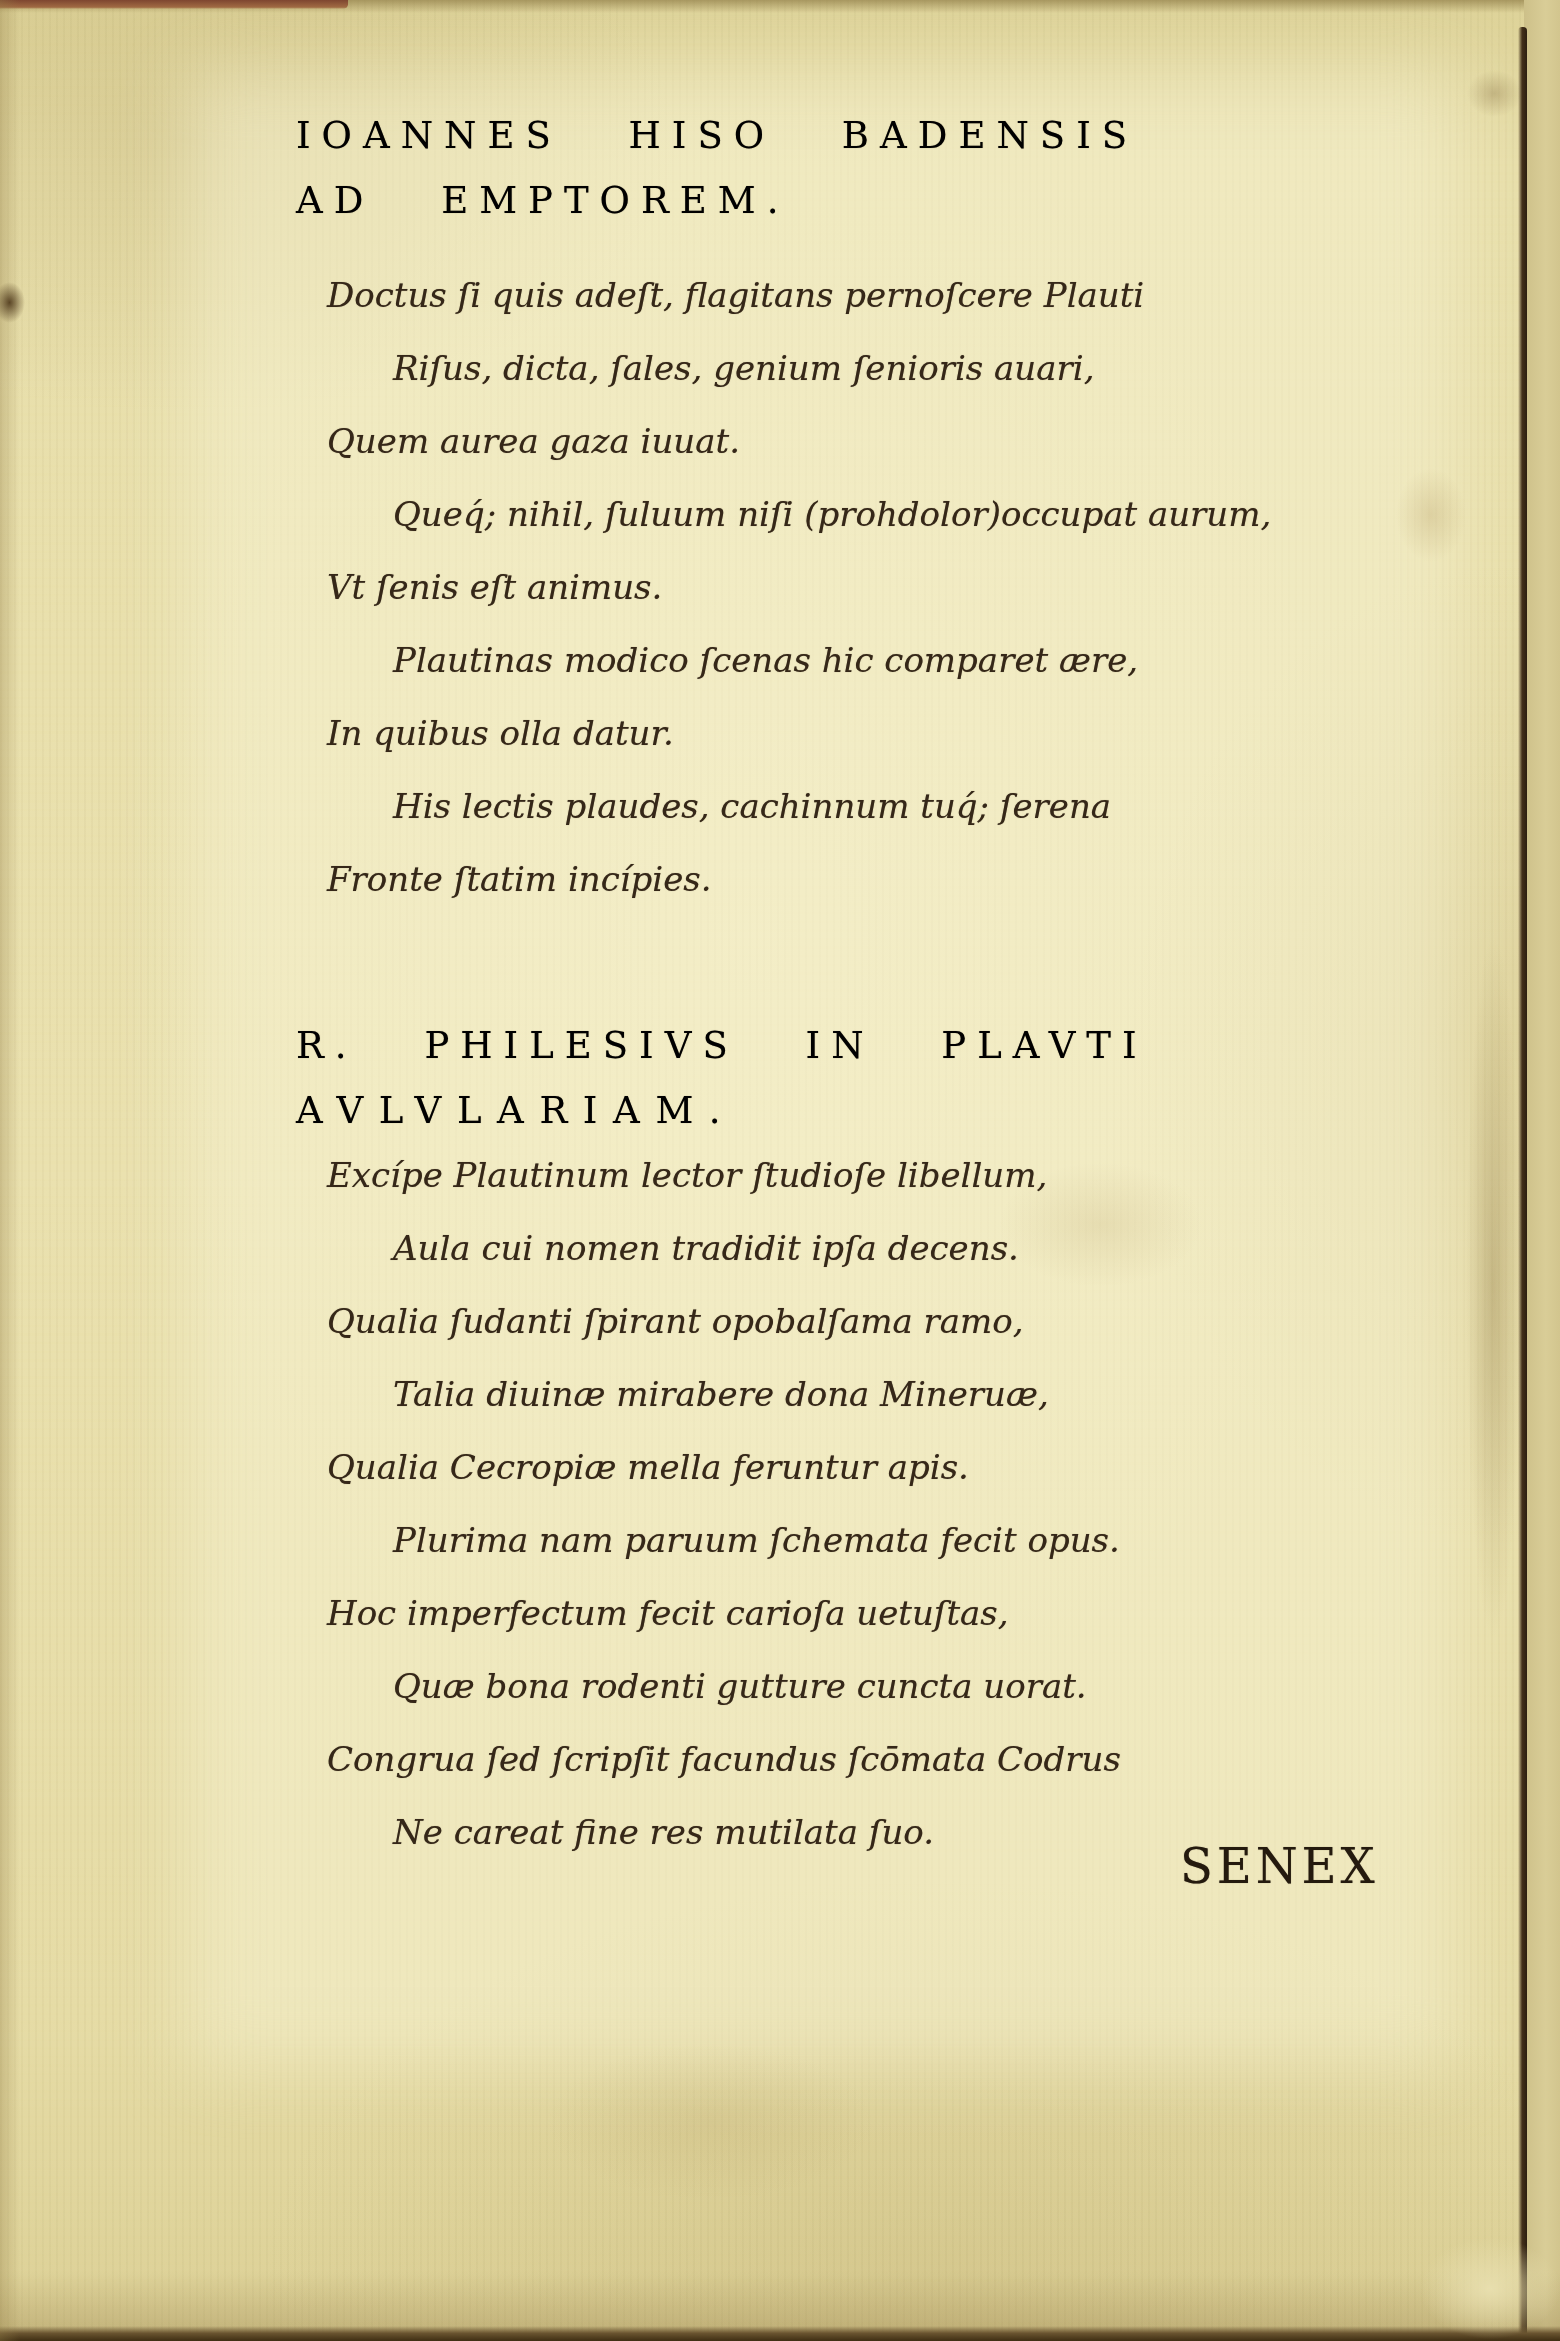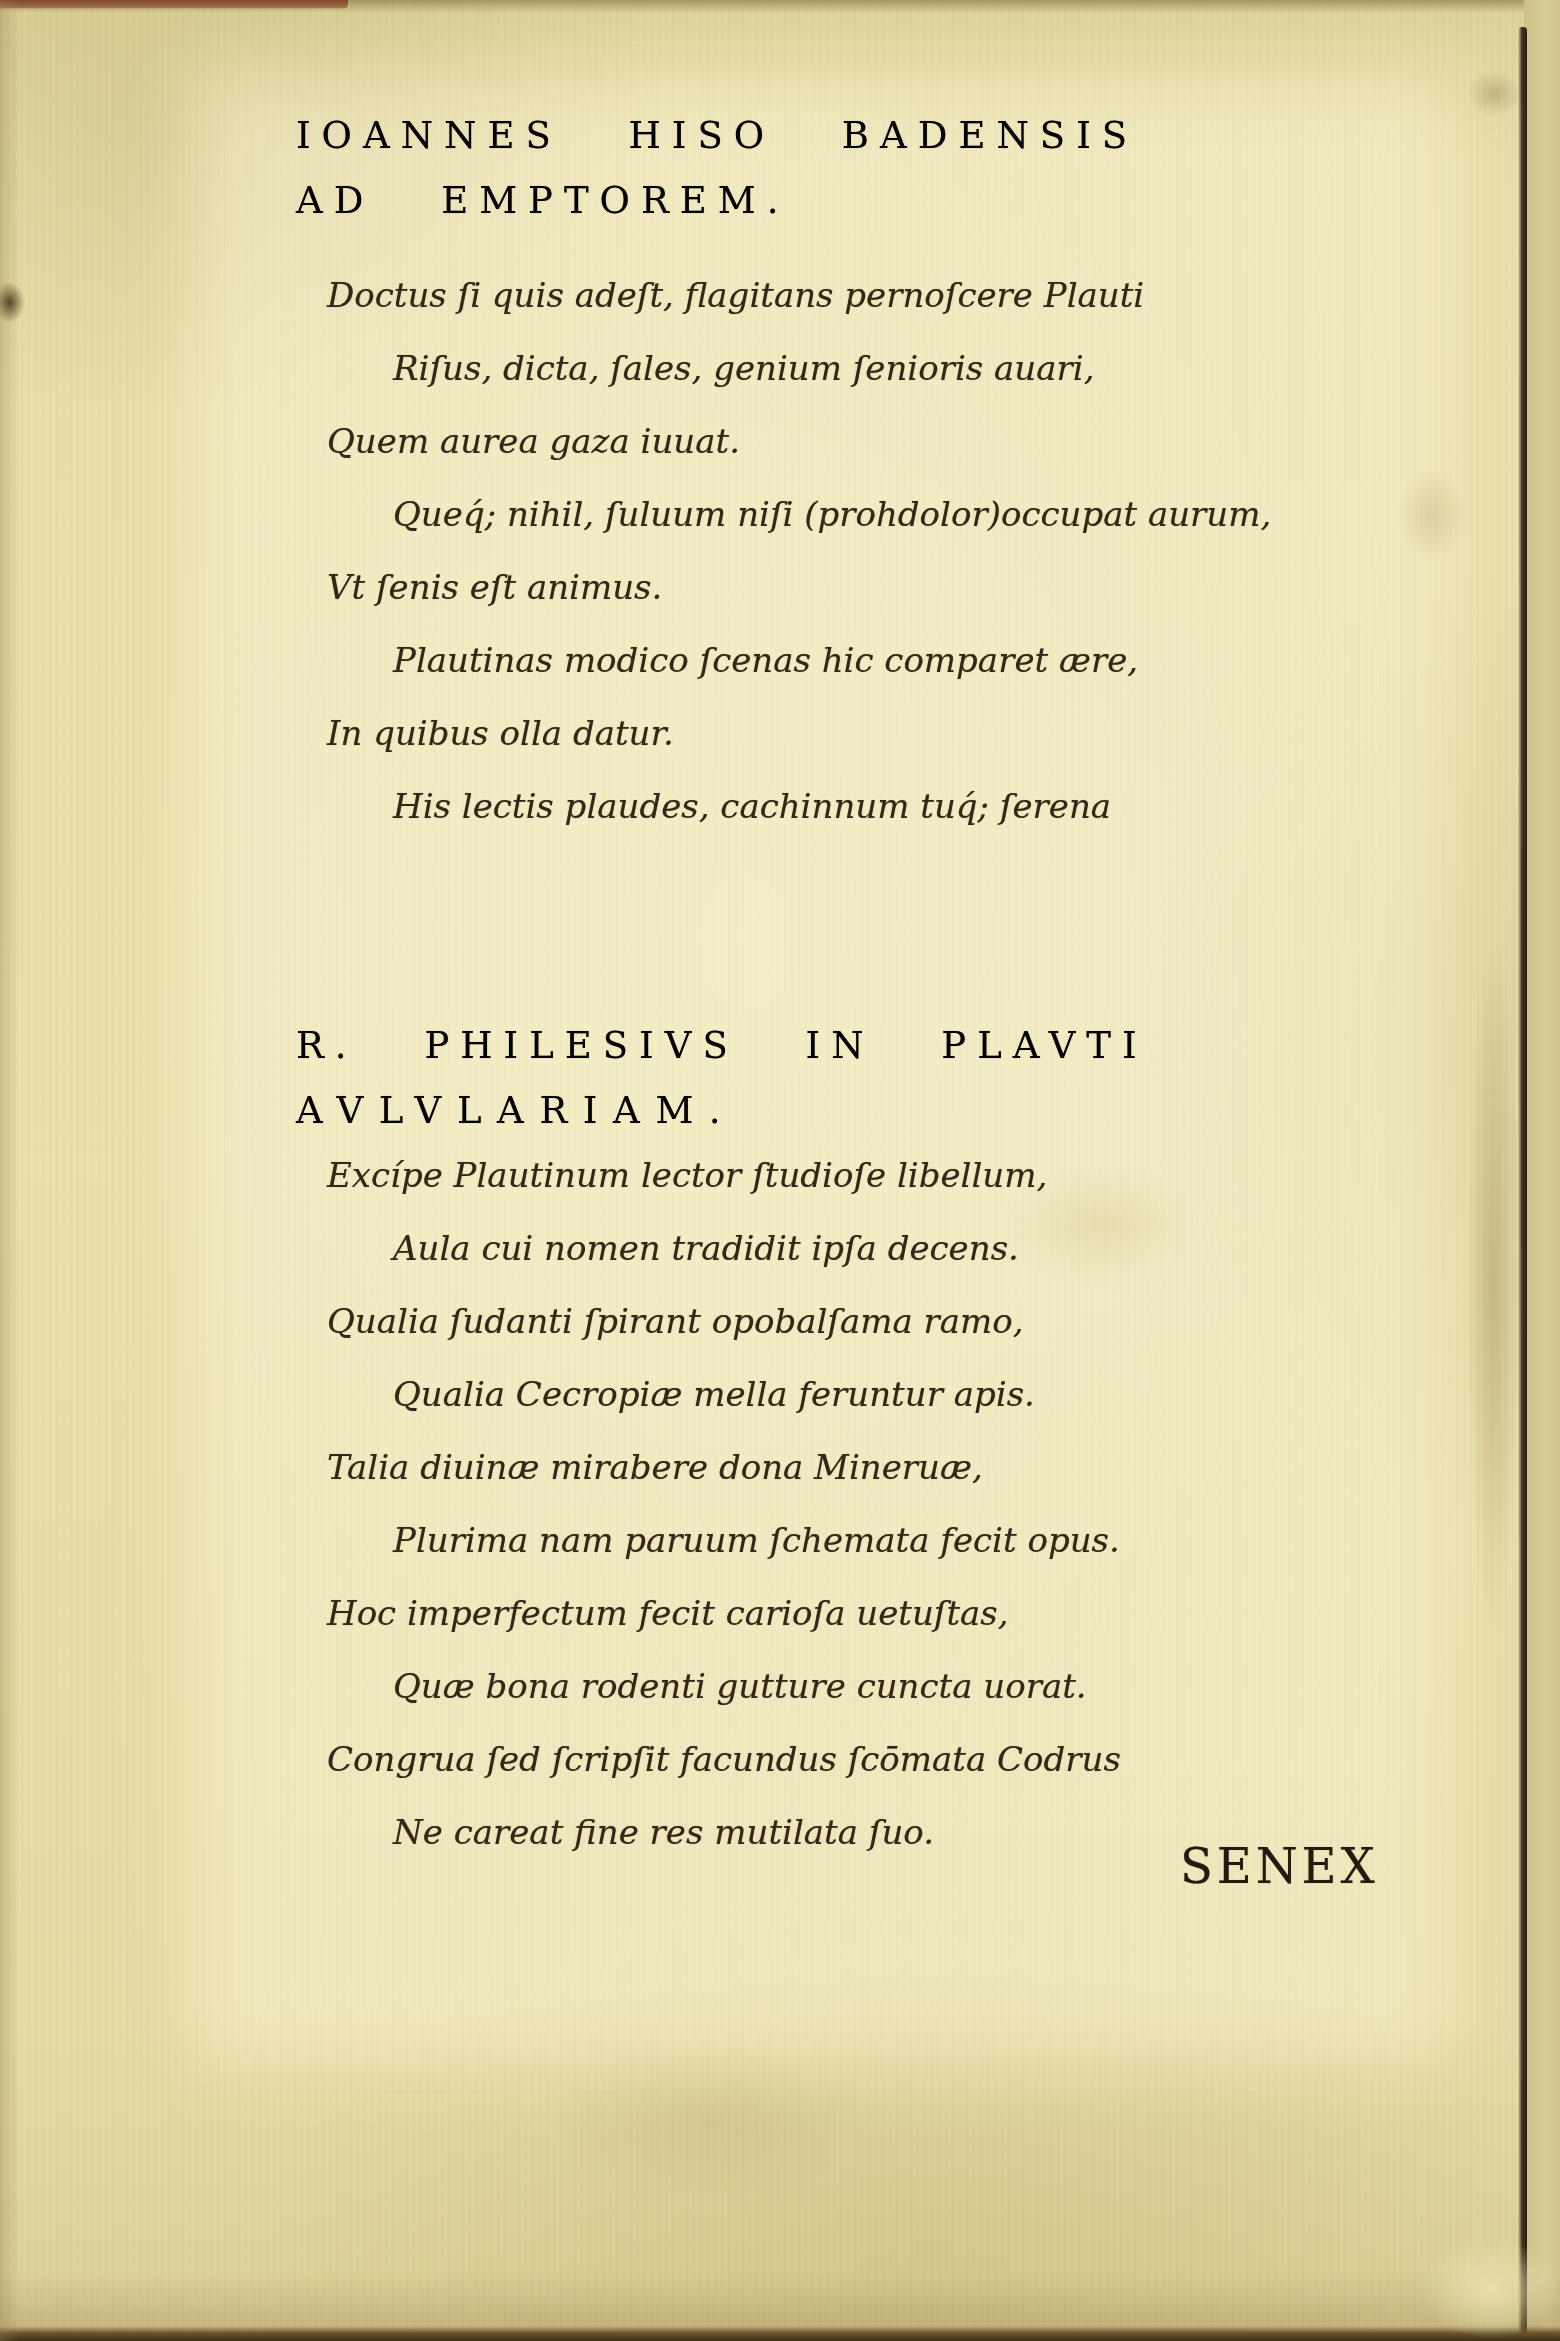--- a/index.html
+++ b/index.html
@@ -158,31 +158,32 @@
 
 <div class="poem" id="poem1">
   <div class="line">Doctus ſi quis adeſt, flagitans pernoſcere Plauti</div>
   <div class="line">Riſus, dicta, ſales, genium ſenioris auari,</div>
   <div class="line">Quem aurea gaza iuuat.</div>
   <div class="line">Queq́; nihil, ſuluum niſi (prohdolor)occupat aurum,</div>
   <div class="line">Vt ſenis eſt animus.</div>
   <div class="line">Plautinas modico ſcenas hic comparet ære,</div>
   <div class="line">In quibus olla datur.</div>
   <div class="line">His lectis plaudes, cachinnum tuq́; ſerena</div>
+  <div class="line">Fronte ſtatim incípies.</div>
 </div>
 
 <div class="heading-line" id="h2-line1">R. PHILESIVS IN PLAVTI</div>
 <div class="heading-line" id="h2-line2">AVLVLARIAM.</div>
 
 <div class="poem" id="poem2">
   <div class="line">Excípe Plautinum lector ſtudioſe libellum,</div>
   <div class="line">Aula cui nomen tradidit ipſa decens.</div>
   <div class="line">Qualia ſudanti ſpirant opobalſama ramo,</div>
+  <div class="line">Talia diuinæ mirabere dona Mineruæ,</div>
   <div class="line">Qualia Cecropiæ mella feruntur apis.</div>
-  <div class="line">Talia diuinæ mirabere dona Mineruæ,</div>
   <div class="line">Plurima nam paruum ſchemata fecit opus.</div>
   <div class="line">Hoc imperfectum fecit carioſa uetuſtas,</div>
   <div class="line">Quæ bona rodenti gutture cuncta uorat.</div>
   <div class="line">Congrua ſed ſcripſit facundus ſcōmata Codrus</div>
   <div class="line">Ne careat fine res mutilata ſuo.</div>
 </div>
 
 <div class="catchword">SENEX</div>
 
 

